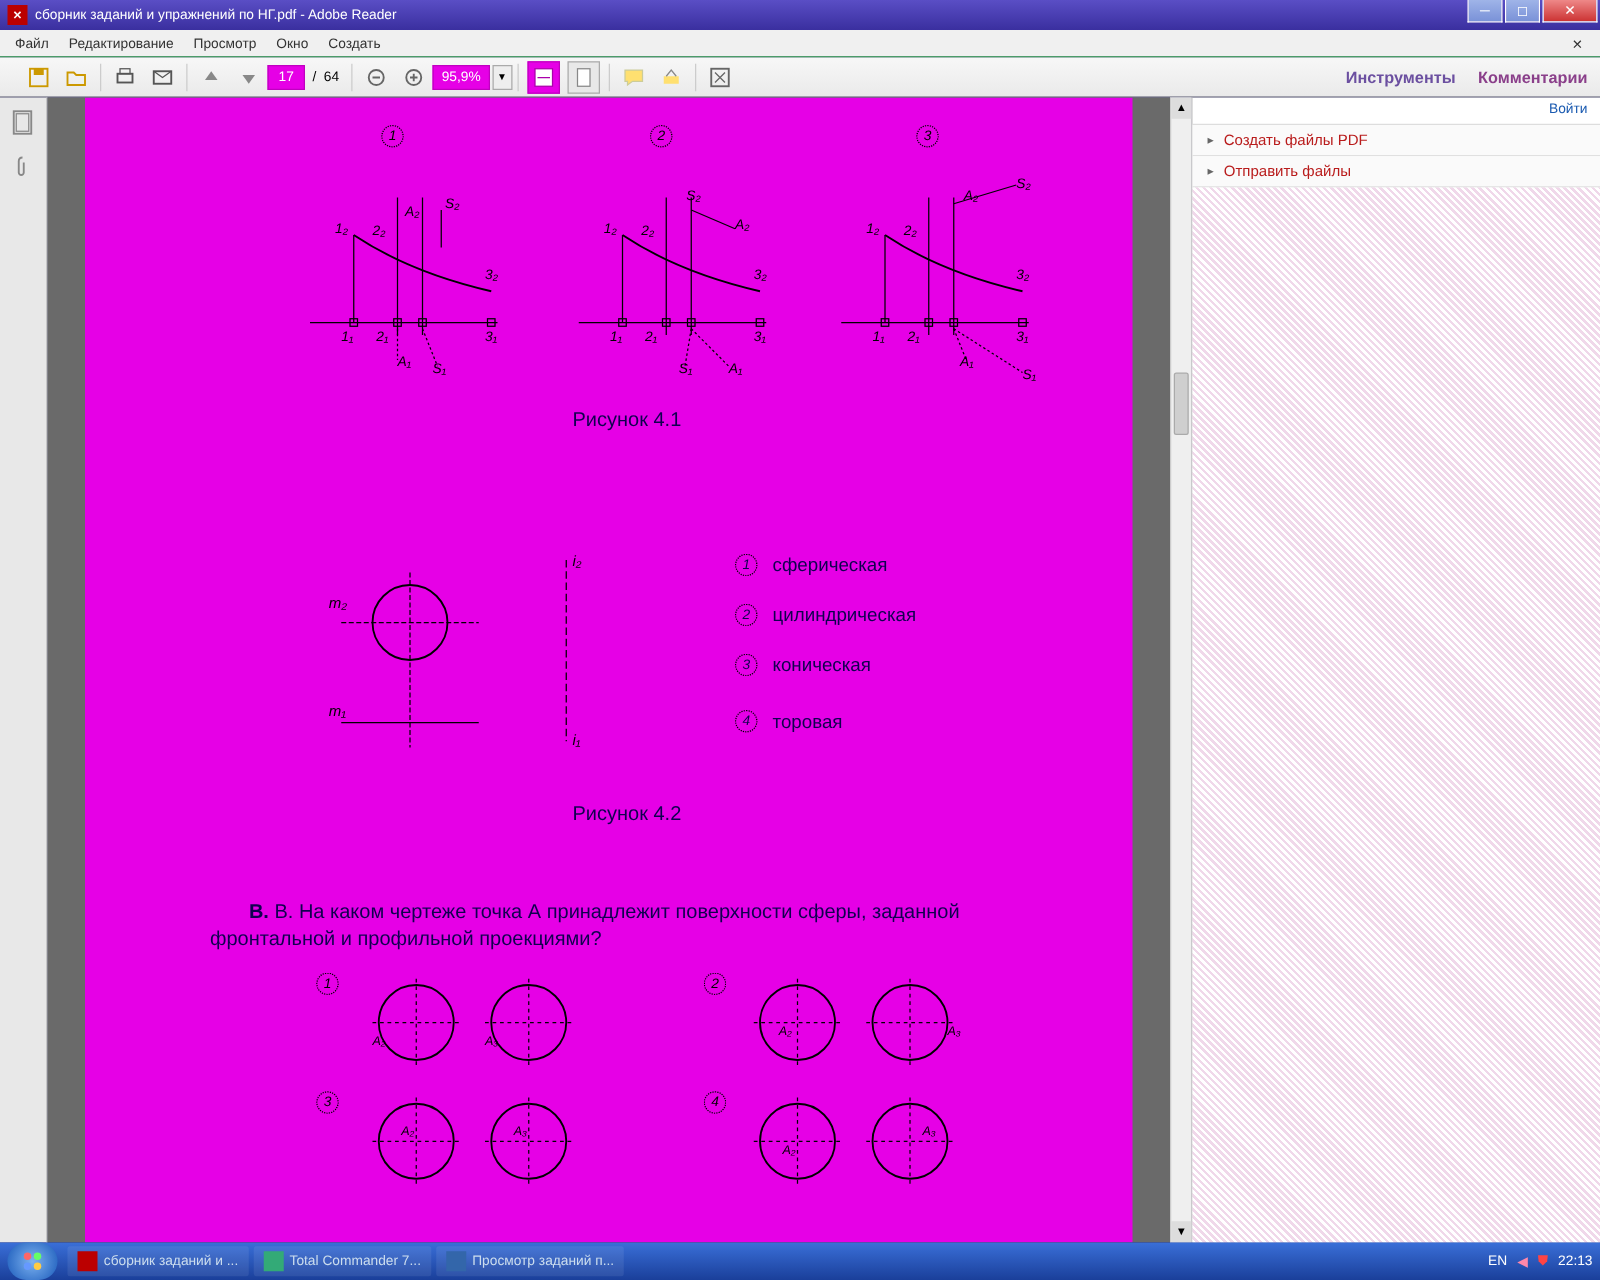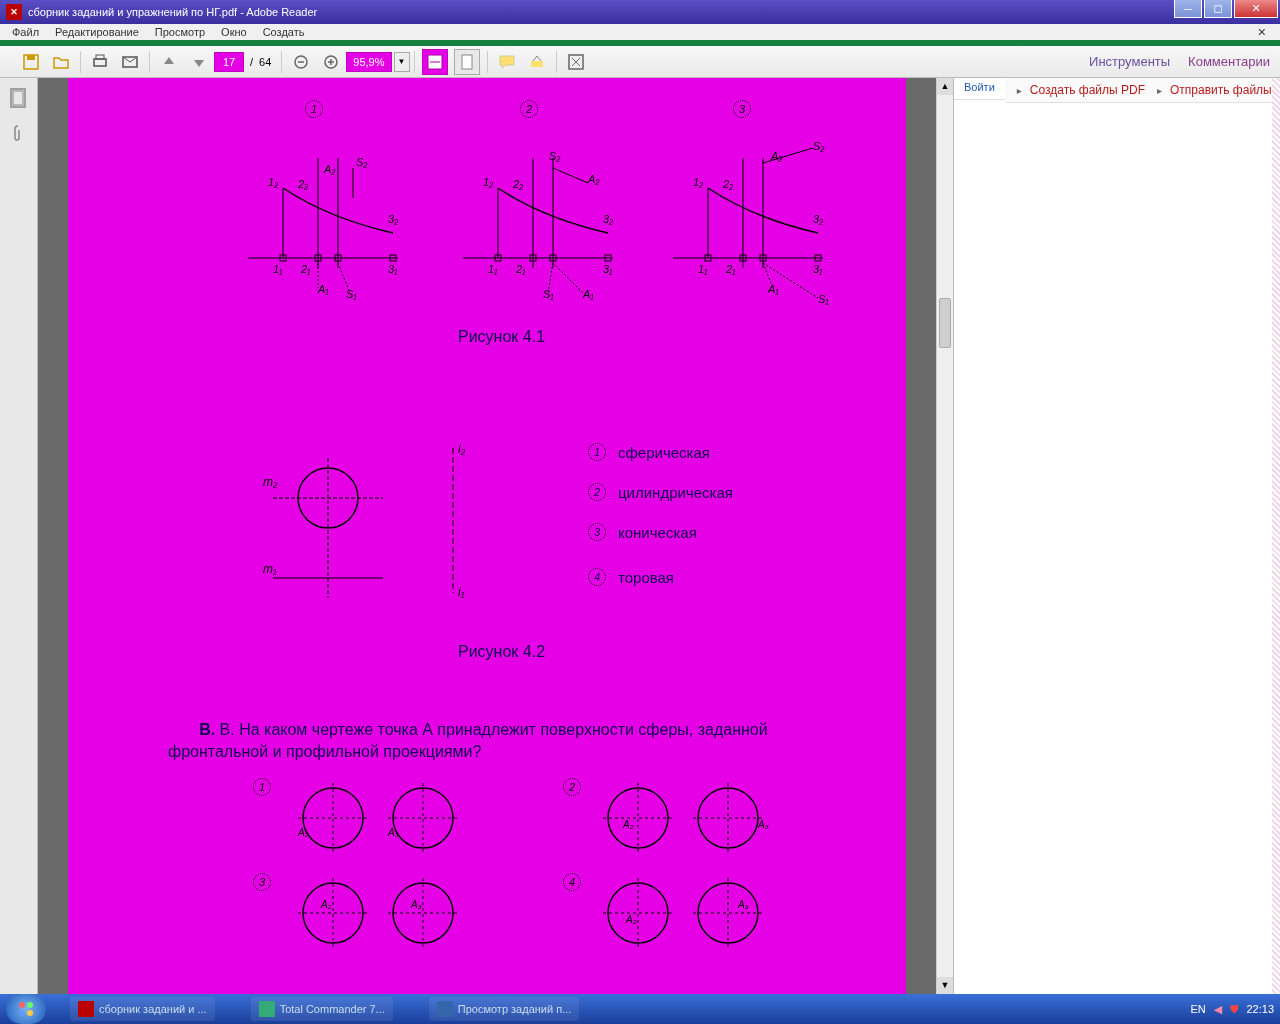--- a/index.html
+++ b/index.html
@@ -6,56 +6,56 @@
 html,body{width:1280px;height:1024px;overflow:hidden;background:#1a1a5a;}
 
 .titlebar{height:24px;background:linear-gradient(to bottom,#5a4ec5,#3a2f9f);display:flex;align-items:center;color:#fff;font-size:11px;padding-left:6px;position:relative;}
 .titlebar .app-icon{width:16px;height:16px;background:#b00;margin-right:6px;display:flex;align-items:center;justify-content:center;font-size:9px;font-weight:bold;}
 .win-controls{position:absolute;right:2px;top:0;display:flex;gap:2px;}
 .win-btn{width:28px;height:18px;border:1px solid #fff;border-top:none;display:flex;align-items:center;justify-content:center;font-size:11px;color:#fff;}
 .win-min{background:linear-gradient(#9fb4e8,#7a92d8);}
 .win-max{background:linear-gradient(#9fb4e8,#7a92d8);}
 .win-close{background:linear-gradient(#e88,#c33);width:44px;}
 
-.menubar{height:22px;background:#f0f0f0;display:flex;align-items:center;font-size:11px;color:#333;padding:0 4px;border-bottom:6px solid #15803d;position:relative;}
+.menubar{height:22px;background:#f0f0f0;display:flex;align-items:center;font-size:11px;color:#333;padding:0 4px;border-bottom:1px solid #15803d;position:relative;}
 .menubar span{padding:3px 8px;cursor:default;}
 .menubar .close-x{position:absolute;right:6px;font-size:14px;color:#333;}
 
 .toolbar{height:32px;background:linear-gradient(#f7f7f7,#eaeaea);display:flex;align-items:center;border-bottom:1px solid #bbb;font-size:11px;position:relative;padding-left:16px;}
 .tool-ico{width:22px;height:22px;margin:0 4px;display:flex;align-items:center;justify-content:center;border:1px solid transparent;}
 .tool-sep{width:1px;height:22px;background:#ccc;margin:0 4px;}
 .page-input{width:30px;height:20px;background:#e600e6;border:1px solid #c000c0;color:#fff;text-align:center;font-size:11px;}
 .page-total{margin:0 6px;}
 .zoom-box{height:20px;background:#e600e6;border:1px solid #c000c0;color:#fff;padding:0 6px;display:flex;align-items:center;font-size:11px;}
 .zoom-dd{width:16px;height:20px;border:1px solid #aaa;background:#eee;display:flex;align-items:center;justify-content:center;margin-left:2px;font-size:8px;}
 .big-ico{width:26px;height:26px;background:#e600e6;border:1px solid #c000c0;margin:0 3px;display:flex;align-items:center;justify-content:center;}
 .toolbar-right{position:absolute;right:10px;display:flex;gap:18px;font-size:13px;}
-.toolbar-right .link{color:#6b4fa0;cursor:pointer;}
+.toolbar-right .link{color:#6b4fa0;cursor:pointer;font-weight:bold;}
 
 .main{display:flex;height:calc(1024px - 24px - 22px - 32px - 30px);}
 .left-strip{width:38px;background:#e8e8e8;border-right:1px solid #bbb;display:flex;flex-direction:column;align-items:center;padding-top:10px;gap:16px;}
 .left-strip div{width:20px;height:20px;color:#777;}
 .doc-area{flex:1;background:#6a6a6a;position:relative;display:flex;justify-content:center;overflow:hidden;}
 .page{width:838px;height:100%;background:#e600e6;position:relative;color:#000;font-family:'Times New Roman',serif;}
 .scrollbar-v{width:17px;background:#efefef;border-left:1px solid #ccc;position:relative;}
 .scrollbar-v .thumb{position:absolute;left:2px;right:2px;top:220px;height:50px;background:#cfcfcf;border:1px solid #aaa;border-radius:2px;}
 .scrollbar-v .arr{position:absolute;left:0;right:0;height:17px;background:#ddd;text-align:center;font-size:9px;line-height:17px;}
 .scrollbar-v .arr.up{top:0;}
 .scrollbar-v .arr.down{bottom:0;}
 
-.right-panel{width:327px;background:#fff;border-left:1px solid #bbb;display:flex;flex-direction:row;}
+.right-panel{width:327px;background:#fff;border-left:1px solid #bbb;display:flex;flex-direction:column;}
 .rp-head{height:22px;text-align:right;font-size:11px;color:#1a5ab0;padding:3px 10px;border-bottom:1px solid #ddd;}
 .rp-item{height:25px;display:flex;align-items:center;font-size:12px;color:#b91c1c;padding-left:12px;border-bottom:1px solid #e0e0e0;background:#fafafa;}
 .rp-item::before{content:"▸";margin-right:8px;font-size:10px;color:#666;}
 .rp-fill{flex:1;background:repeating-linear-gradient(45deg,#fff,#fff 2px,#f0d8ea 2px,#f0d8ea 4px);}
 
 .taskbar{height:30px;background:linear-gradient(#3a6fd8,#1a3f9a);display:flex;align-items:center;color:#fff;font-size:11px;position:relative;}
 .start{width:40px;height:30px;background:radial-gradient(circle,#7db3f0,#1a5aba);border-radius:15px;margin:0 6px;display:flex;align-items:center;justify-content:center;}
 .start svg{width:20px;height:20px;}
-.task-item{height:24px;padding:0 8px;display:flex;align-items:center;margin:0 18px;background:rgba(255,255,255,0.08);border-radius:2px;color:#cde;font-size:11px;max-width:150px;overflow:hidden;white-space:nowrap;}
+.task-item{height:24px;padding:0 8px;display:flex;align-items:center;margin:0 2px;background:rgba(255,255,255,0.08);border-radius:2px;color:#cde;font-size:11px;max-width:150px;overflow:hidden;white-space:nowrap;}
 .task-item .tico{width:16px;height:16px;margin-right:5px;flex-shrink:0;}
 .tray{position:absolute;right:6px;display:flex;align-items:center;gap:8px;font-size:11px;}
 
 .doc-text{position:absolute;font-size:16px;color:#100050;}
 .fig-caption{position:absolute;font-size:16px;color:#100050;}
 .circ-num{width:18px;height:18px;border:1px dotted #000;border-radius:50%;display:inline-flex;align-items:center;justify-content:center;font-size:11px;font-style:italic;position:absolute;}
 .diagram{position:absolute;}
 
 .opt-row{position:absolute;display:flex;align-items:center;gap:12px;font-size:15px;color:#100050;}
 .opt-row .circ-num{position:static;}

